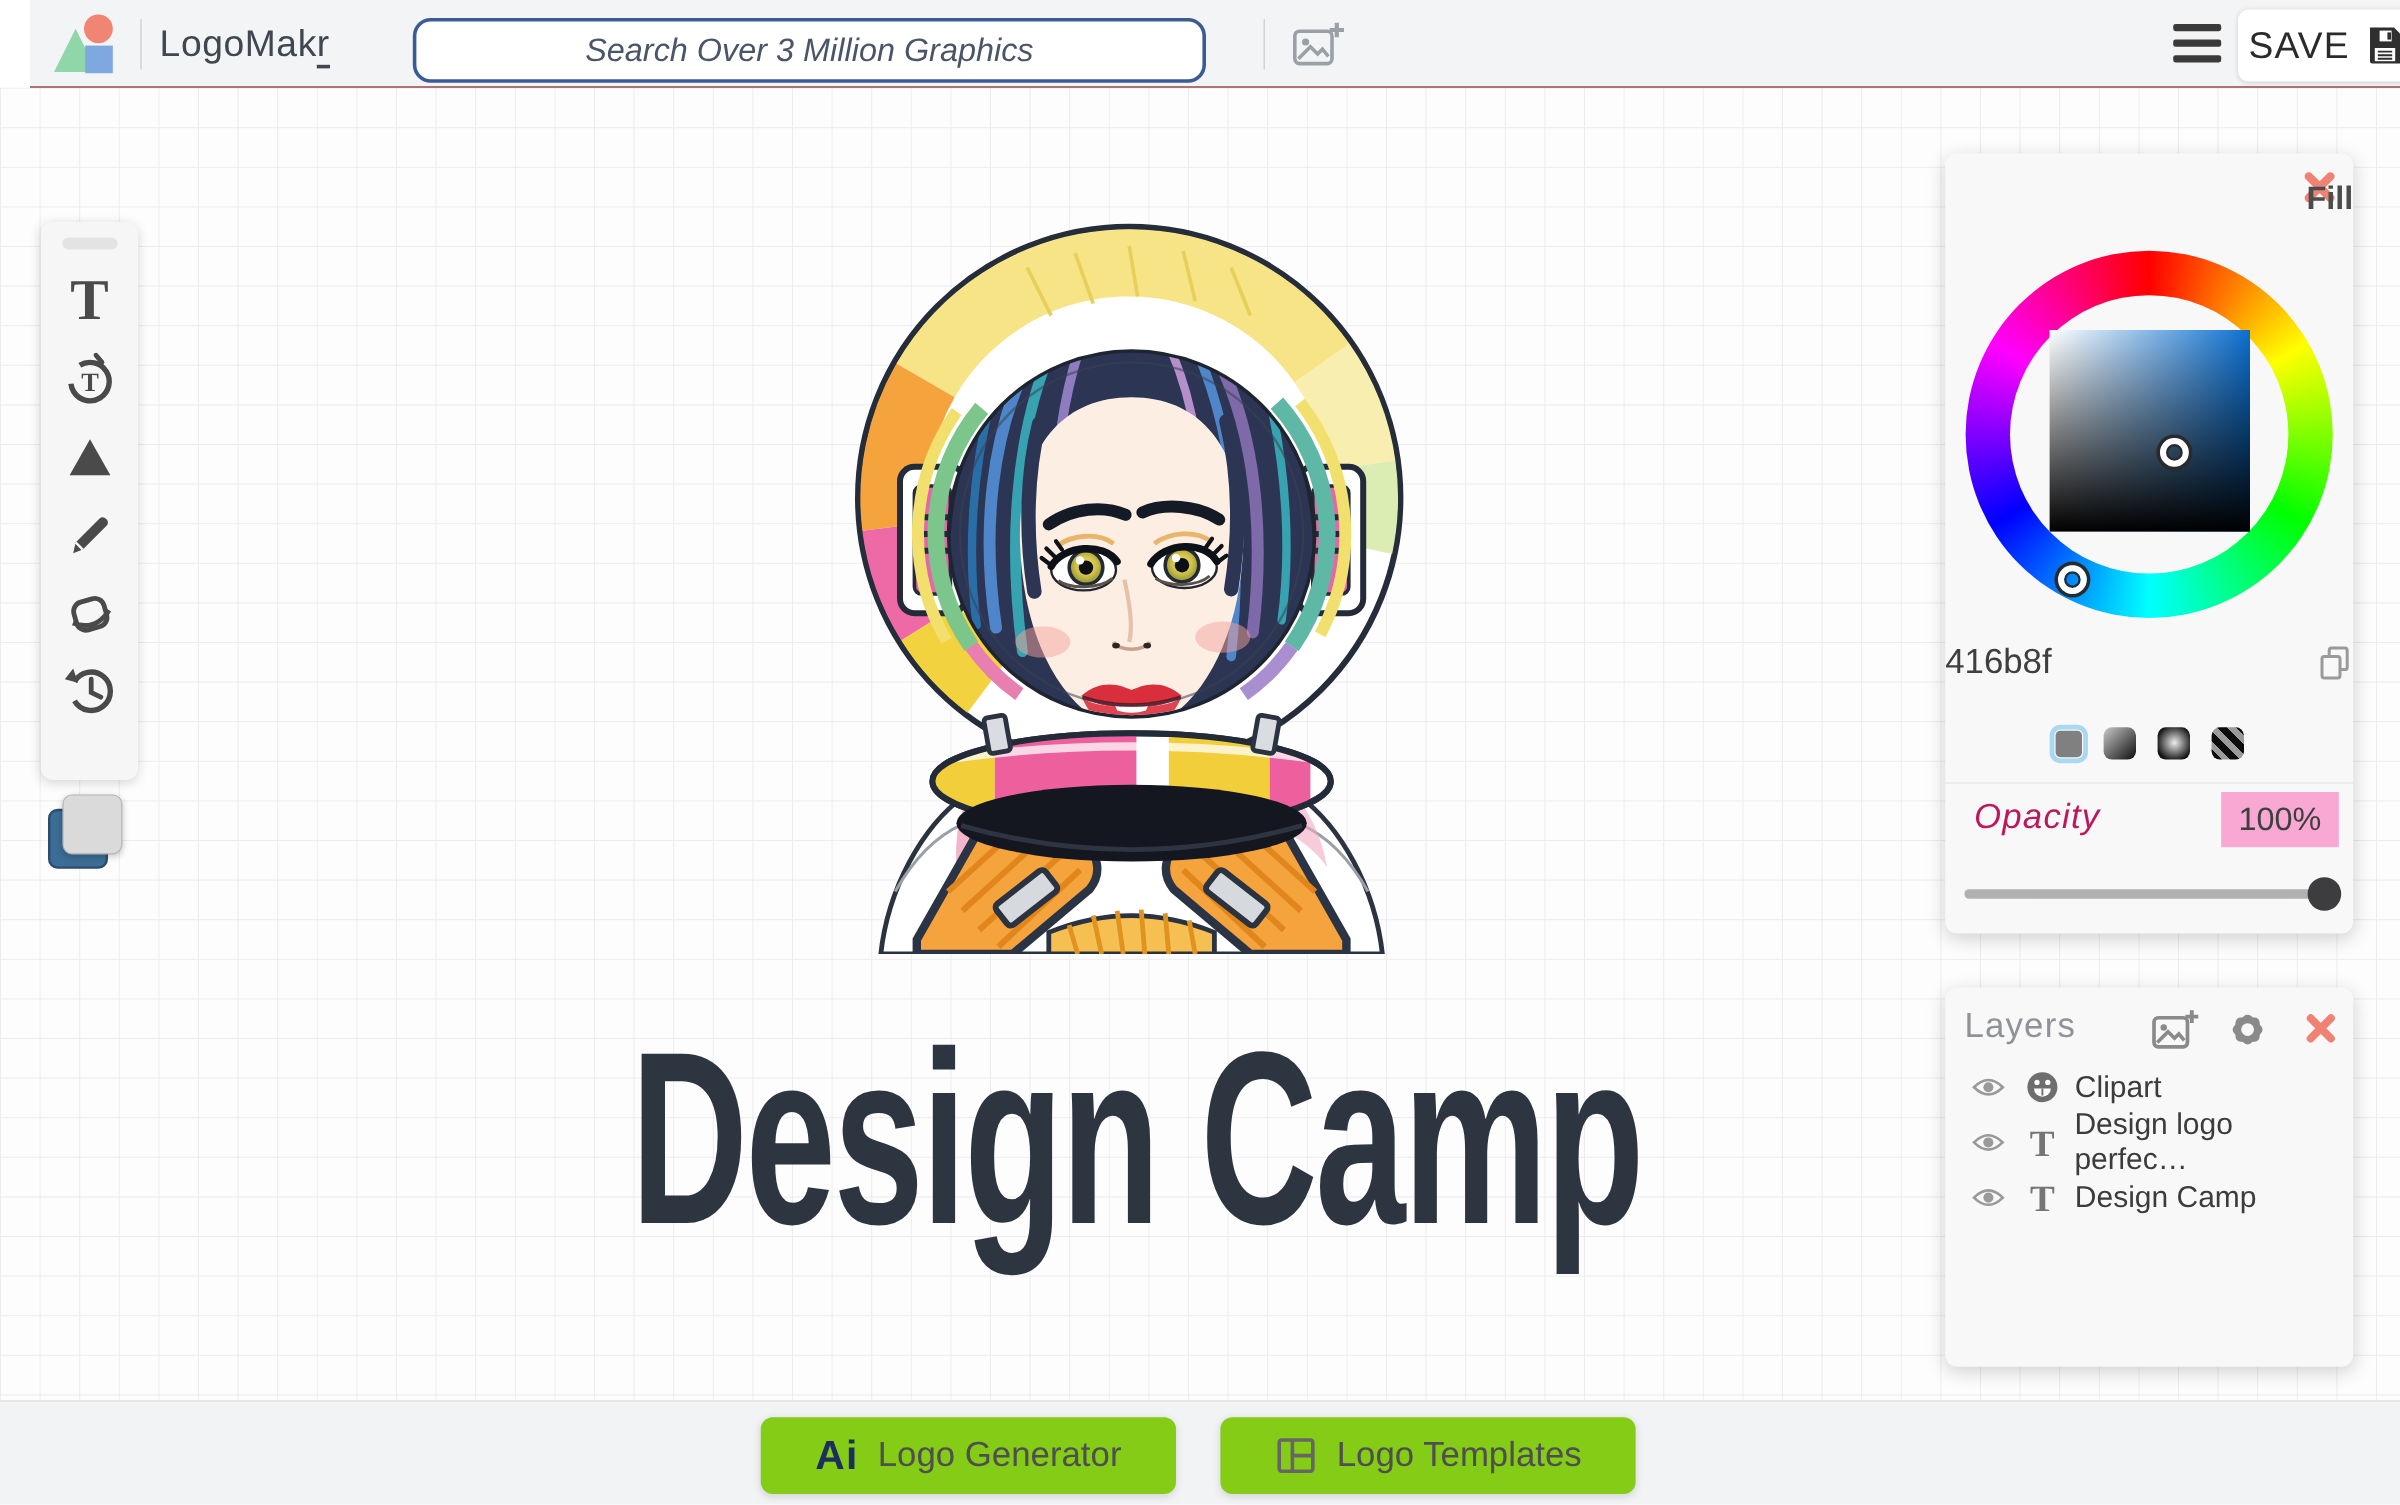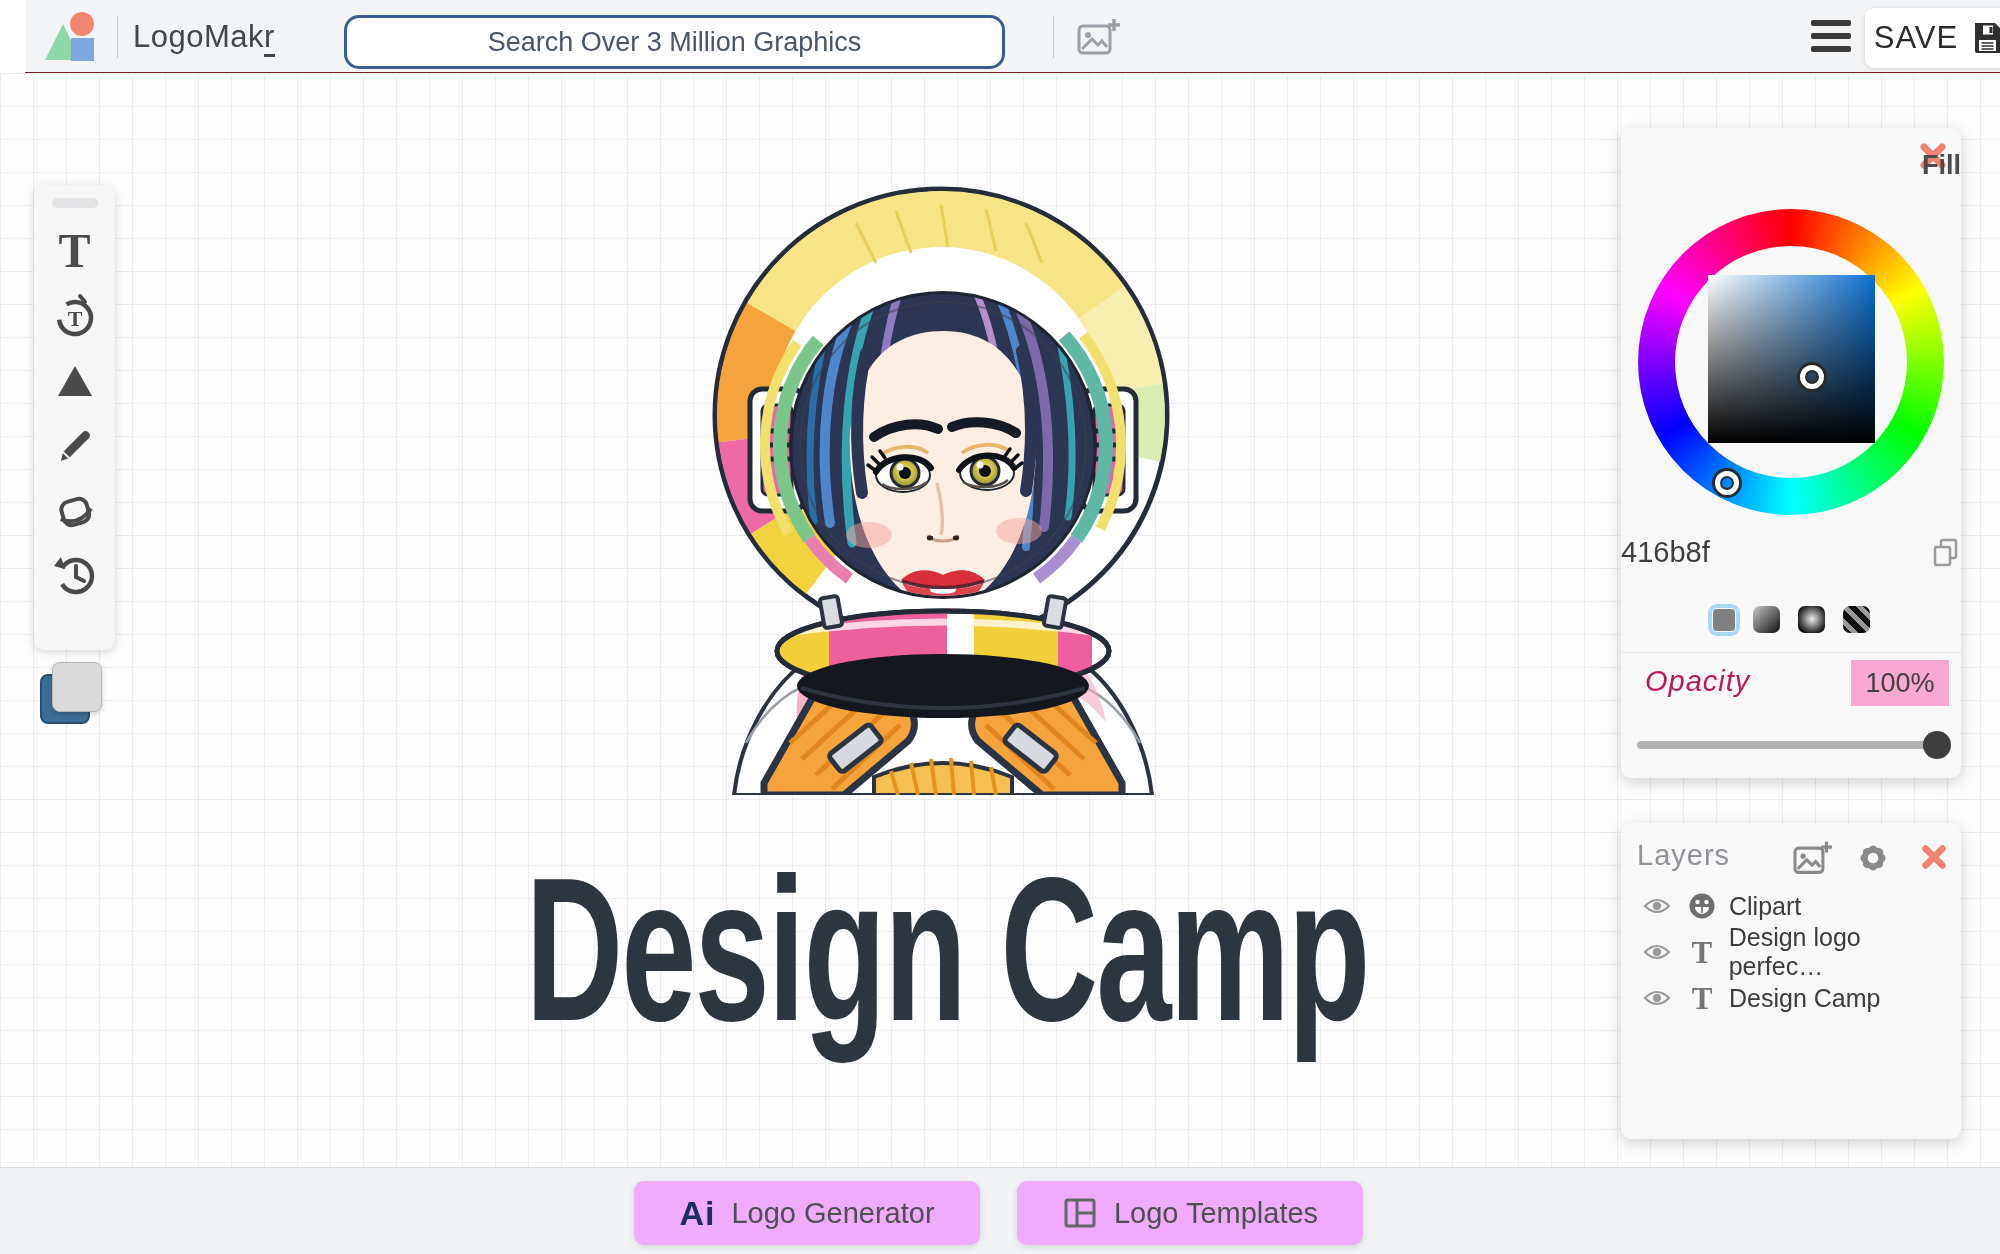--- a/index.html
+++ b/index.html
@@ -33,21 +33,21 @@
     background:#f3f4f6; border-bottom:1px solid #7f1d1d; z-index:6;margin-left:25px;
   }
   .brand-mark { position:absolute; left:18px; top:10px; }
   .tb-divider { position:absolute; width:1px; background:#c9cbce; }
   .brand-name { position:absolute; left:108px; top:19px; font-size:31px; color:#3f4750; letter-spacing:0.5px; }
   .brand-name .suffix { border-bottom:3px solid #3f4750; }
   .search-input {
     position:absolute; left:319px; top:15px; width:661px; height:54px;
     border:3px solid #3a5c94; border-radius:15px; background:#fff;
     font-family:"Liberation Sans",sans-serif; font-size:27px; text-align:center;
-    color:#4a5568; outline:none;
+    color:#4a5568; outline:none;font-style:italic;
   }
   .search-input::placeholder { color:#4a5568; opacity:1; }
   .tb-addimg { position:absolute; left:1052px; top:17px; cursor:pointer; }
   .hamburger { position:absolute; left:1786px; top:20px; width:40px; cursor:pointer; }
   .hamburger div { height:6px; background:#3a3a3a; border-radius:2px; margin-bottom:7px; }
   .save-btn {
     position:absolute; left:1840px; top:8px; width:150px; height:60px;
     background:#ffffff; border-radius:9px; box-shadow:0 1px 4px rgba(0,0,0,.15);
     display:flex; align-items:center; justify-content:center; gap:12px; cursor:pointer;
   }
@@ -119,21 +119,21 @@
   .layer-row .eye { margin-left:22px; }
   .layer-row .type-ico { width:34px; margin-left:14px; display:flex; justify-content:center; }
   .layer-row .t-glyph { font-family:"Liberation Serif",serif; font-size:31px; font-weight:700; color:#757575; line-height:1; }
   .layer-label { margin-left:10px; font-size:25px; color:#3c3c3c; }
   
   .bottombar {
     position:absolute; left:0; top:1167px; width:2000px; height:87px;
     background:#f2f3f5; border-top:1px solid #dcdee0; z-index:6;
   }
   .bb-btn {
-    position:absolute; top:13px; width:346px; height:64px; background:#f0abfc;
+    position:absolute; top:13px; width:346px; height:64px; background:#84cc16;
     border-radius:10px; box-shadow:0 2px 7px rgba(0,0,0,.13);
     display:flex; align-items:center; justify-content:center; gap:16px; cursor:pointer;
   }
   .bb-btn .lbl { font-size:29px; color:#4f4f4f; }
   .ai-glyph { font-size:34px; font-weight:700; color:#1c2e5e; letter-spacing:1px; }
 </style>
 </head>
 <body>
 
 <div class="stage">

